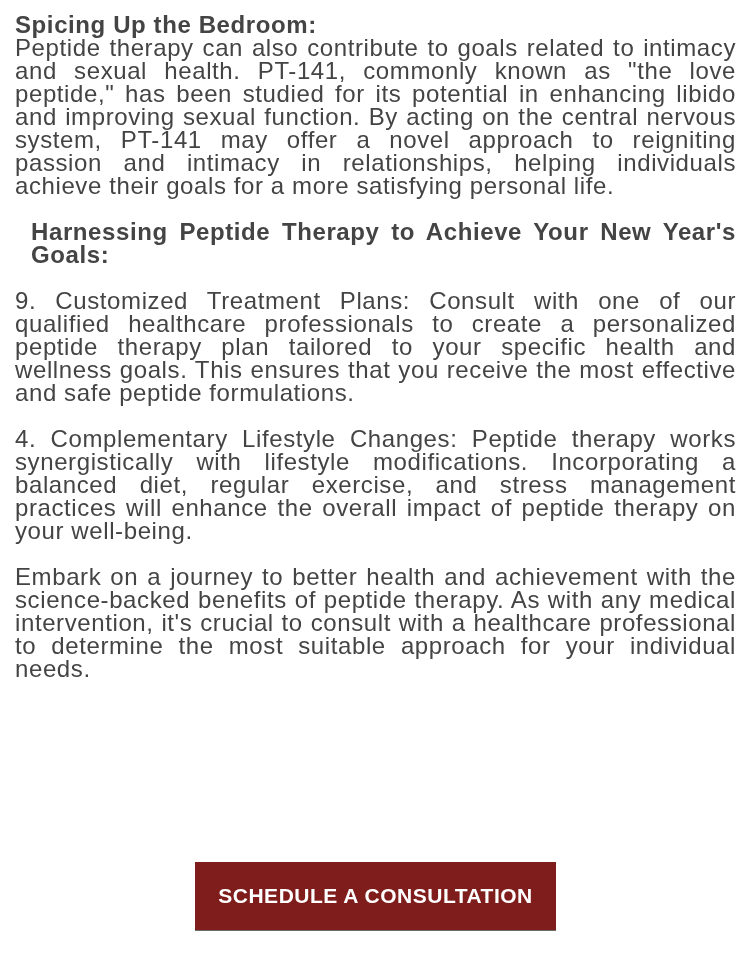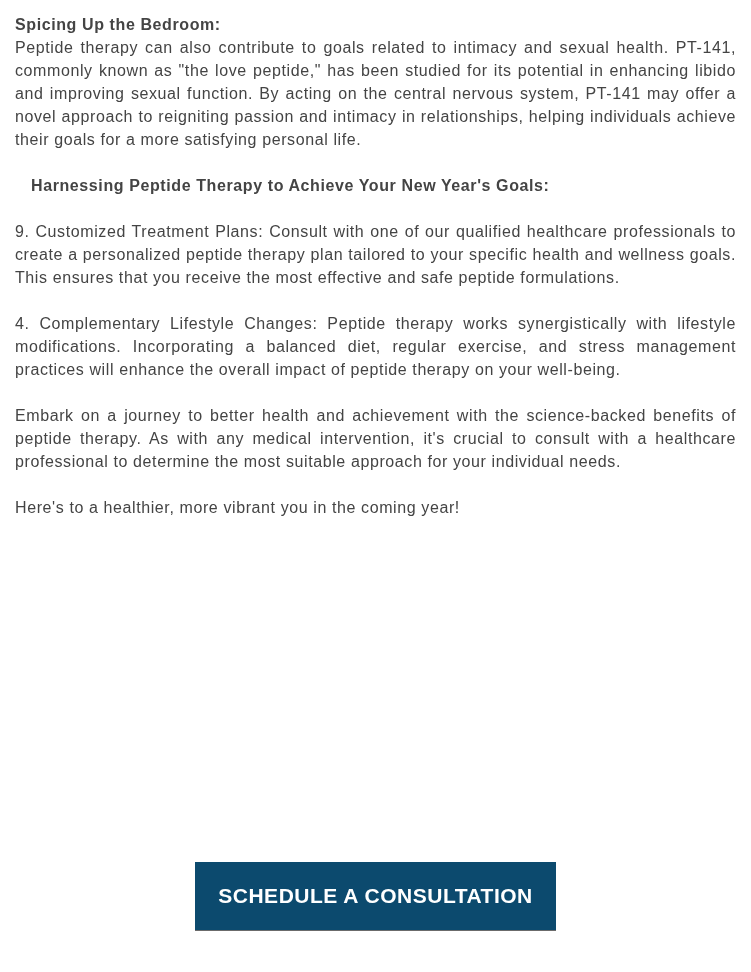--- a/index.html
+++ b/index.html
@@ -12,21 +12,21 @@
       height: 972px;
       overflow: hidden;
       position: relative;
     }
     .article {
       position: absolute;
       left: 15px;
       top: 13px;
       width: 721px;
       font-family: "Liberation Sans", sans-serif;
-      font-size: 16px;
+      font-size: 24px;
       line-height: 23px;
       color: #444444;
       letter-spacing: 0.6px;
     }
     .article p {
       margin: 0 0 23px 0;
       text-align: justify;
       text-align-last: left;
     }
     .heading {
@@ -39,21 +39,21 @@
     .closing {
       margin: 0;
       text-align: left;
     }
     .cta {
       position: absolute;
       left: 195px;
       top: 862px;
       width: 361px;
       height: 69px;
-      background: #0c4a6e;
+      background: #7f1d1d;
       border: none;
       border-bottom: 1px solid #6b6b6b;
       color: #ffffff;
       font-family: "Liberation Sans", sans-serif;
       font-weight: bold;
       font-size: 21px;
       letter-spacing: 0.5px;
       display: flex;
       align-items: center;
       justify-content: center;
@@ -73,16 +73,15 @@
 
   <div class="heading-block">
     <span class="heading">Harnessing Peptide Therapy to Achieve Your New Year's Goals:</span>
   </div>
 
   <p>9. Customized Treatment Plans: Consult with one of our qualified healthcare professionals to create a personalized peptide therapy plan tailored to your specific health and wellness goals. This ensures that you receive the most effective and safe peptide formulations.</p>
   <p>4. Complementary Lifestyle Changes: Peptide therapy works synergistically with lifestyle modifications. Incorporating a balanced diet, regular exercise, and stress management practices will enhance the overall impact of peptide therapy on your well-being.</p>
 
   <p>Embark on a journey to better health and achievement with the science-backed benefits of peptide therapy. As with any medical intervention, it's crucial to consult with a healthcare professional to determine the most suitable approach for your individual needs.</p>
 
-  <p class="closing">Here's to a healthier, more vibrant you in the coming year!</p>
 </div>
 
 <button class="cta">SCHEDULE A CONSULTATION</button>
 
 </body></html>

